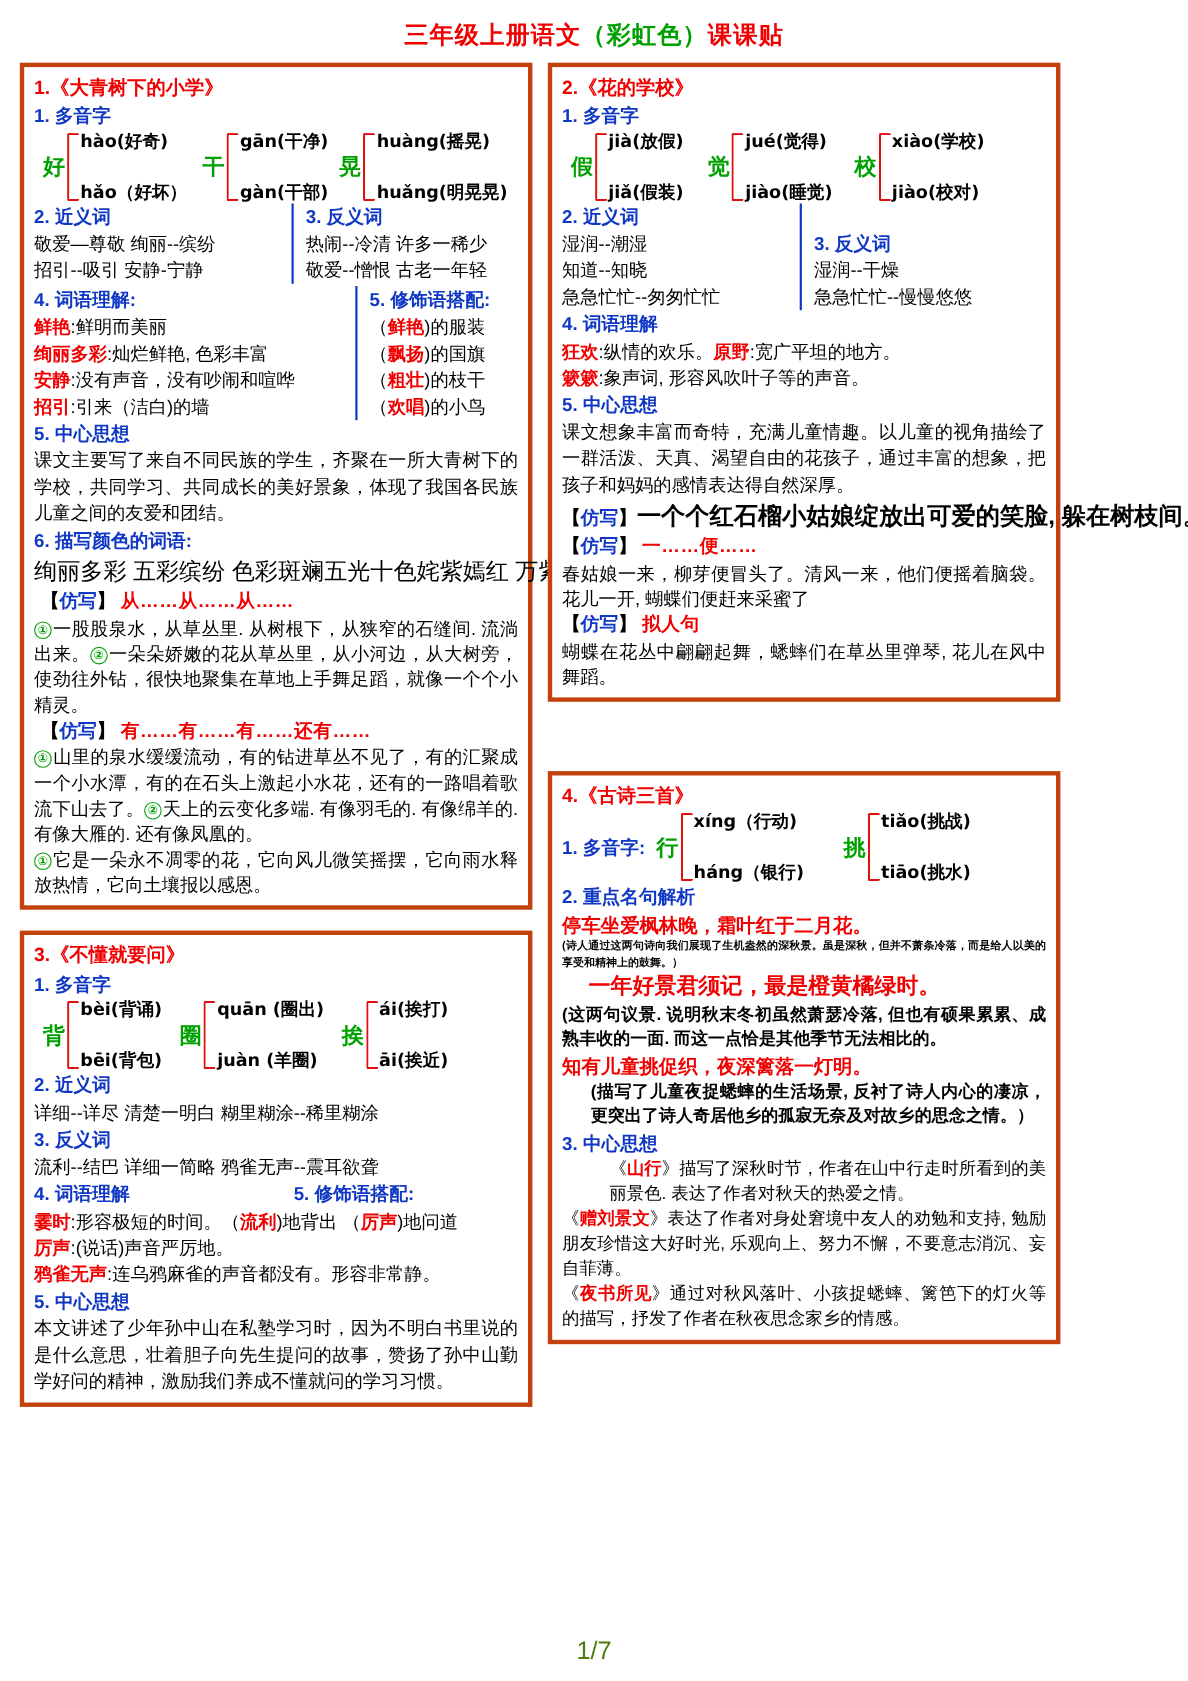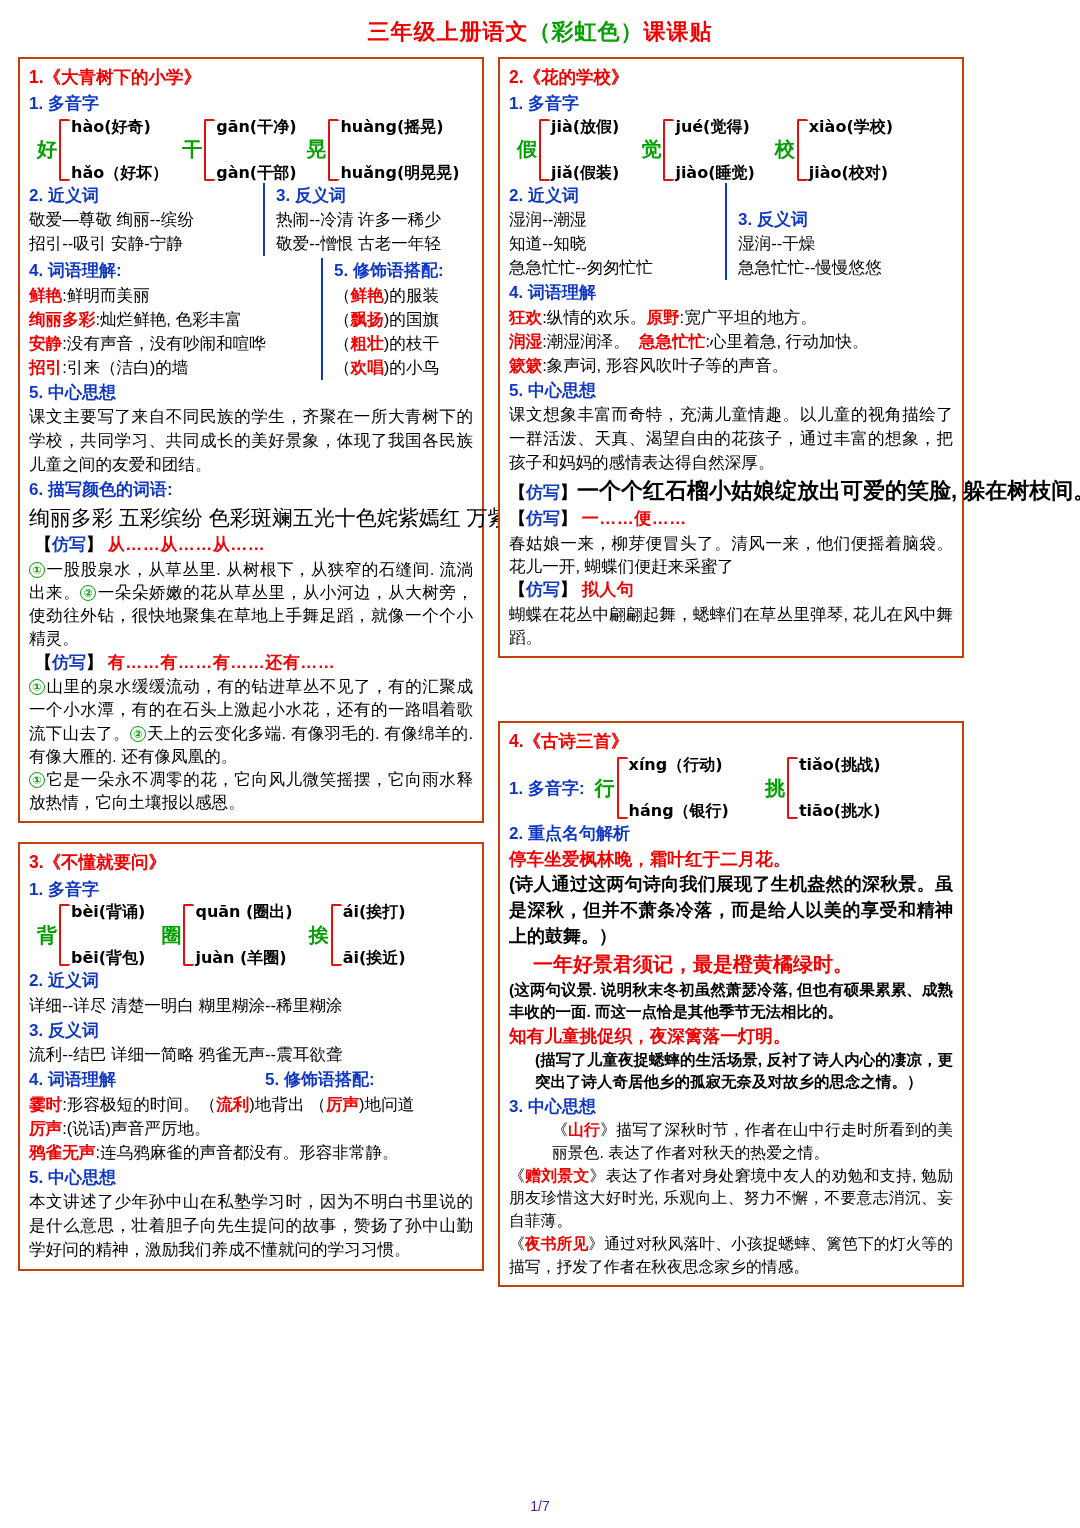--- a/index.html
+++ b/index.html
@@ -28,21 +28,21 @@
   
   .columns{
     display:flex;
     gap:14px;
     padding:0 18px;
     align-items:flex-start;
   }
   .col{ width:466px; display:flex; flex-direction:column; gap:19px; }
 
   .card{
-    border:2px solid #c2410c;
+    border:4px solid #c2410c;
     padding:5px 9px 7px 9px;
     background:#fff;
   }
 
   
   .lesson-title{
     color:#f00000; font-weight:bold; font-size:17.5px;
     line-height:1.55; white-space:nowrap;
   }
   .sec{
@@ -105,21 +105,21 @@
   .circnum{
     display:inline-block; width:16px; height:16px; line-height:14px;
     border:1.6px solid #00a000; border-radius:50%;
     color:#00a000; font-size:11px; text-align:center;
     font-weight:bold; vertical-align:1px; margin-right:1px;
   }
 
   
   .footer{
     position:absolute; left:0; right:0; bottom:14px;
-    text-align:center; font-size:14px; color:#4c1d95;
+    text-align:center; font-size:23px; color:#4d7c0f;
   }
   .tight{ line-height:1.4; }
 </style>
 </head>
 <body>
 
 <div class="page-title">
   <span>三年级上册语文</span><span class="rainbow">（彩虹色）</span><span>课课贴</span>
 </div>
 
@@ -310,21 +310,20 @@
         <div class="right">
           <div class="oneline">&nbsp;</div>
           <div class="sec">3. 反义词</div>
           <div class="oneline">湿润--干燥</div>
           <div class="oneline">急急忙忙--慢慢悠悠</div>
         </div>
       </div>
 
       <div class="sec">4. 词语理解</div>
       <div class="oneline"><span class="red">狂欢</span><span>:纵情的欢乐。</span><span class="red">原野</span><span>:宽广平坦的地方。</span></div>
-      <div class="oneline"><span class="red">润湿</span><span>:潮湿润泽。</span>&nbsp;&nbsp;<span class="red">急急忙忙</span><span>:心里着急, 行动加快。</span></div>
       <div class="oneline"><span class="red">簌簌</span><span>:象声词, 形容风吹叶子等的声音。</span></div>
 
       <div class="sec">5. 中心思想</div>
       <div class="body-text">课文想象丰富而奇特，充满儿童情趣。以儿童的视角描绘了一群活泼、天真、渴望自由的花孩子，通过丰富的想象，把孩子和妈妈的感情表达得自然深厚。</div>
 
       <div class="fangxie">
         <span class="brk">【<span class="lab">仿写</span>】</span><span class="plain">一个个红石榴小姑娘绽放出可爱的笑脸, 躲在树枝间。</span>
       </div>
 
       <div class="fangxie">
@@ -359,21 +358,21 @@
           <span class="poly-readings">
             <div>tiǎo(挑战)</div>
             <div>tiāo(挑水)</div>
           </span>
         </div>
       </div>
 
       <div class="sec">2. 重点名句解析</div>
 
       <div class="oneline red" style="font-size:17.6px;">停车坐爱枫林晚，霜叶红于二月花。</div>
-      <div class="body-text bold" style="font-size:18px;">(诗人通过这两句诗向我们展现了生机盎然的深秋景。虽是深秋，但并不萧条冷落，而是给人以美的享受和精神上的鼓舞。）</div>
+      <div class="body-text bold" style="font-size:10px;">(诗人通过这两句诗向我们展现了生机盎然的深秋景。虽是深秋，但并不萧条冷落，而是给人以美的享受和精神上的鼓舞。）</div>
 
       <div class="oneline red" style="font-size:20px;margin-left:24px;">一年好景君须记，最是橙黄橘绿时。</div>
       <div class="body-text bold" style="font-size:15.5px;">(这两句议景. 说明秋末冬初虽然萧瑟冷落, 但也有硕果累累、成熟丰收的一面. 而这一点恰是其他季节无法相比的。</div>
 
       <div class="oneline red" style="font-size:17.6px;">知有儿童挑促织，夜深篱落一灯明。</div>
       <div class="body-text bold" style="font-size:15.5px;margin-left:26px;">(描写了儿童夜捉蟋蟀的生活场景, 反衬了诗人内心的凄凉，更突出了诗人奇居他乡的孤寂无奈及对故乡的思念之情。）</div>
 
       <div class="sec">3. 中心思想</div>
       <div class="body-text" style="font-size:15.8px;margin-left:43px;">《<span class="red">山行</span>》<span>描写了深秋时节，作者在山中行走时所看到的美丽景色. 表达了作者对秋天的热爱之情。</span></div>
       <div class="body-text" style="font-size:15.8px;">《<span class="red">赠刘景文</span>》<span>表达了作者对身处窘境中友人的劝勉和支持, 勉励朋友珍惜这大好时光, 乐观向上、努力不懈，不要意志消沉、妄自菲薄。</span></div>

